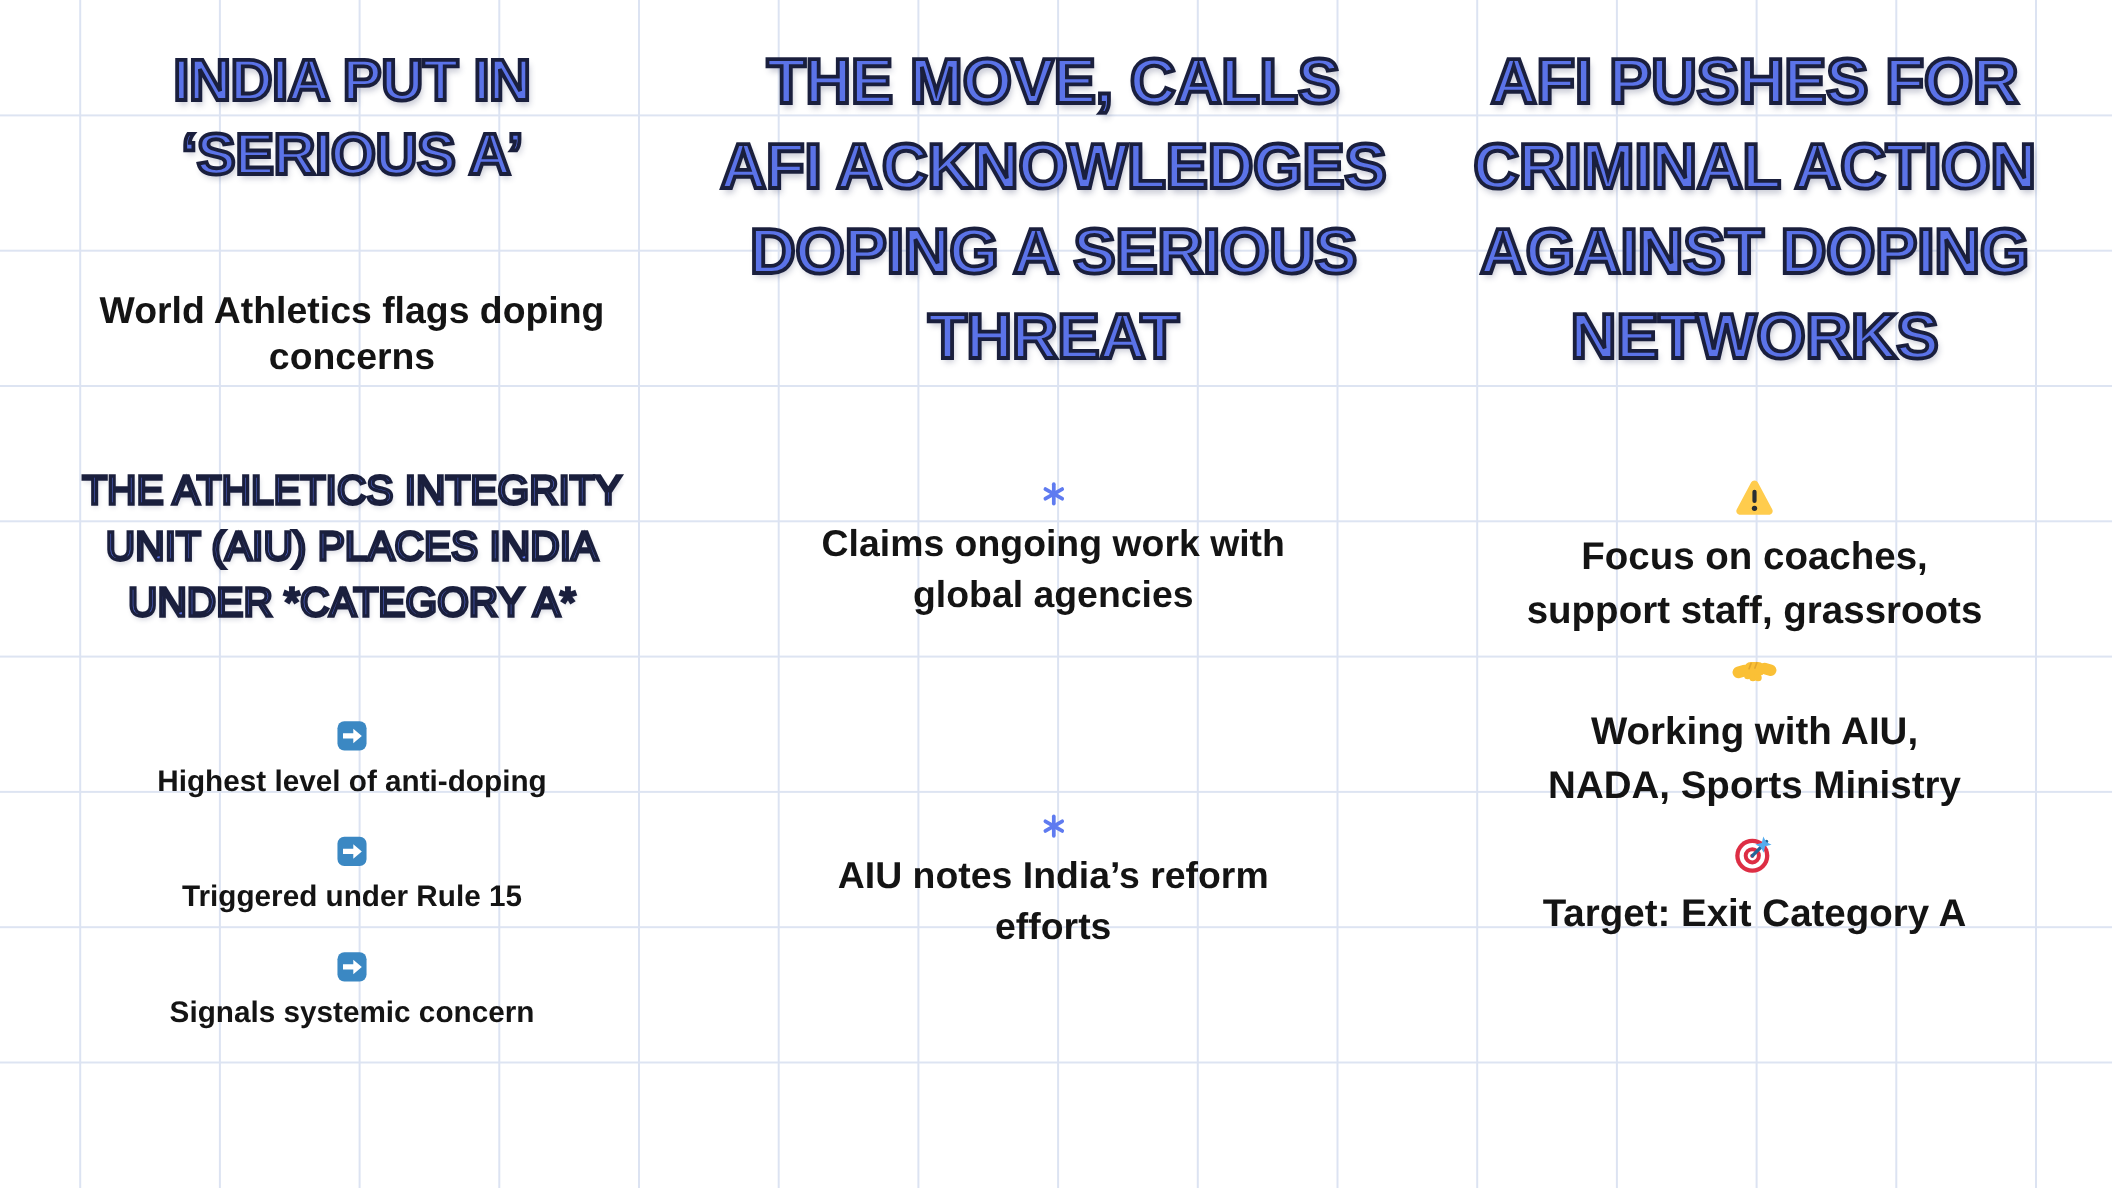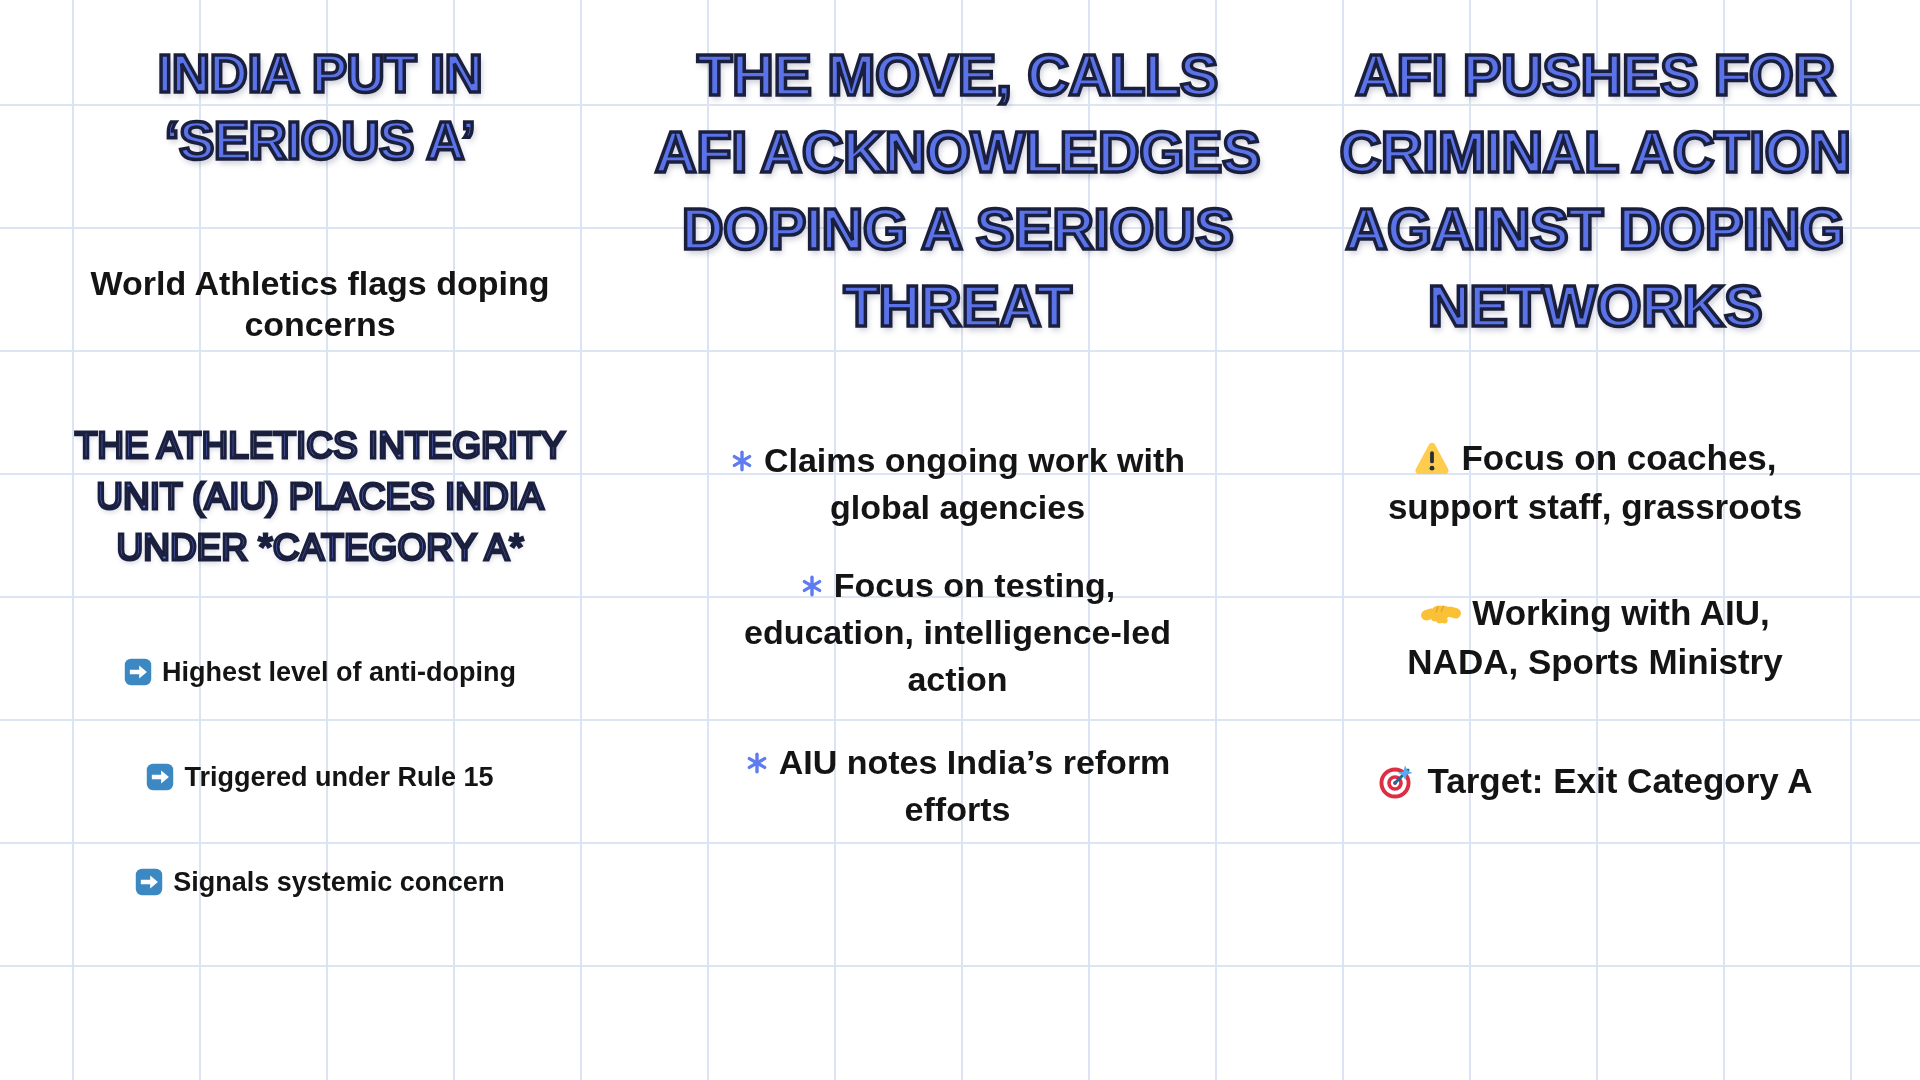--- a/index.html
+++ b/index.html
@@ -34,21 +34,21 @@
   .kicker{top:263px;font-size:34px;line-height:41px;font-weight:700;color:#141414;}
   .subhead{
     top:420px;font-size:37px;line-height:51px;font-weight:400;
     color:#5b73e8;-webkit-text-stroke:3px #1a1f3d;
     text-shadow:1px 3px 5px rgba(40,48,90,0.25);
   }
   .bullet{font-weight:700;color:#141414;}
   .b-col1{font-size:27px;line-height:34px;}
   .b-col2{font-size:34px;line-height:47px;}
   .b-col3{font-size:35px;line-height:49px;}
-  .b-line{display:flex;justify-content:center;align-items:center;gap:10px;}
+  .b-line{display:flex;justify-content:center;align-items:center;gap:10px;flex-direction:column;}
   .icon{display:inline-flex;flex:0 0 auto;align-items:center;justify-content:center;}
   .icon svg{display:block;}
 </style>
 </head>
 <body>
 
 <div class="canvas">
 
   <div class="col col1">
 
@@ -123,36 +123,20 @@
               <rect x="10.3" y="1.5" width="3.4" height="21" rx="1.7" transform="rotate(60 12 12)"></rect>
               <rect x="10.3" y="1.5" width="3.4" height="21" rx="1.7" transform="rotate(120 12 12)"></rect>
             </g>
           </svg>
         </span>
         <span>Claims ongoing work with</span>
       </div>
       <div>global agencies</div>
     </div>
 
-    <div class="block bullet b-col2" style="top:562px;">
-      <div class="b-line">
-        <span class="icon">
-          <svg width="24" height="24" viewBox="0 0 24 24">
-            <g fill="#5f7bf0">
-              <rect x="10.3" y="1.5" width="3.4" height="21" rx="1.7"></rect>
-              <rect x="10.3" y="1.5" width="3.4" height="21" rx="1.7" transform="rotate(60 12 12)"></rect>
-              <rect x="10.3" y="1.5" width="3.4" height="21" rx="1.7" transform="rotate(120 12 12)"></rect>
-            </g>
-          </svg>
-        </span>
-        <span>Focus on testing,</span>
-      </div>
-      <div>education, intelligence-led</div>
-      <div>action</div>
-    </div>
 
     <div class="block bullet b-col2" style="top:739px;">
       <div class="b-line">
         <span class="icon">
           <svg width="24" height="24" viewBox="0 0 24 24">
             <g fill="#5f7bf0">
               <rect x="10.3" y="1.5" width="3.4" height="21" rx="1.7"></rect>
               <rect x="10.3" y="1.5" width="3.4" height="21" rx="1.7" transform="rotate(60 12 12)"></rect>
               <rect x="10.3" y="1.5" width="3.4" height="21" rx="1.7" transform="rotate(120 12 12)"></rect>
             </g>

